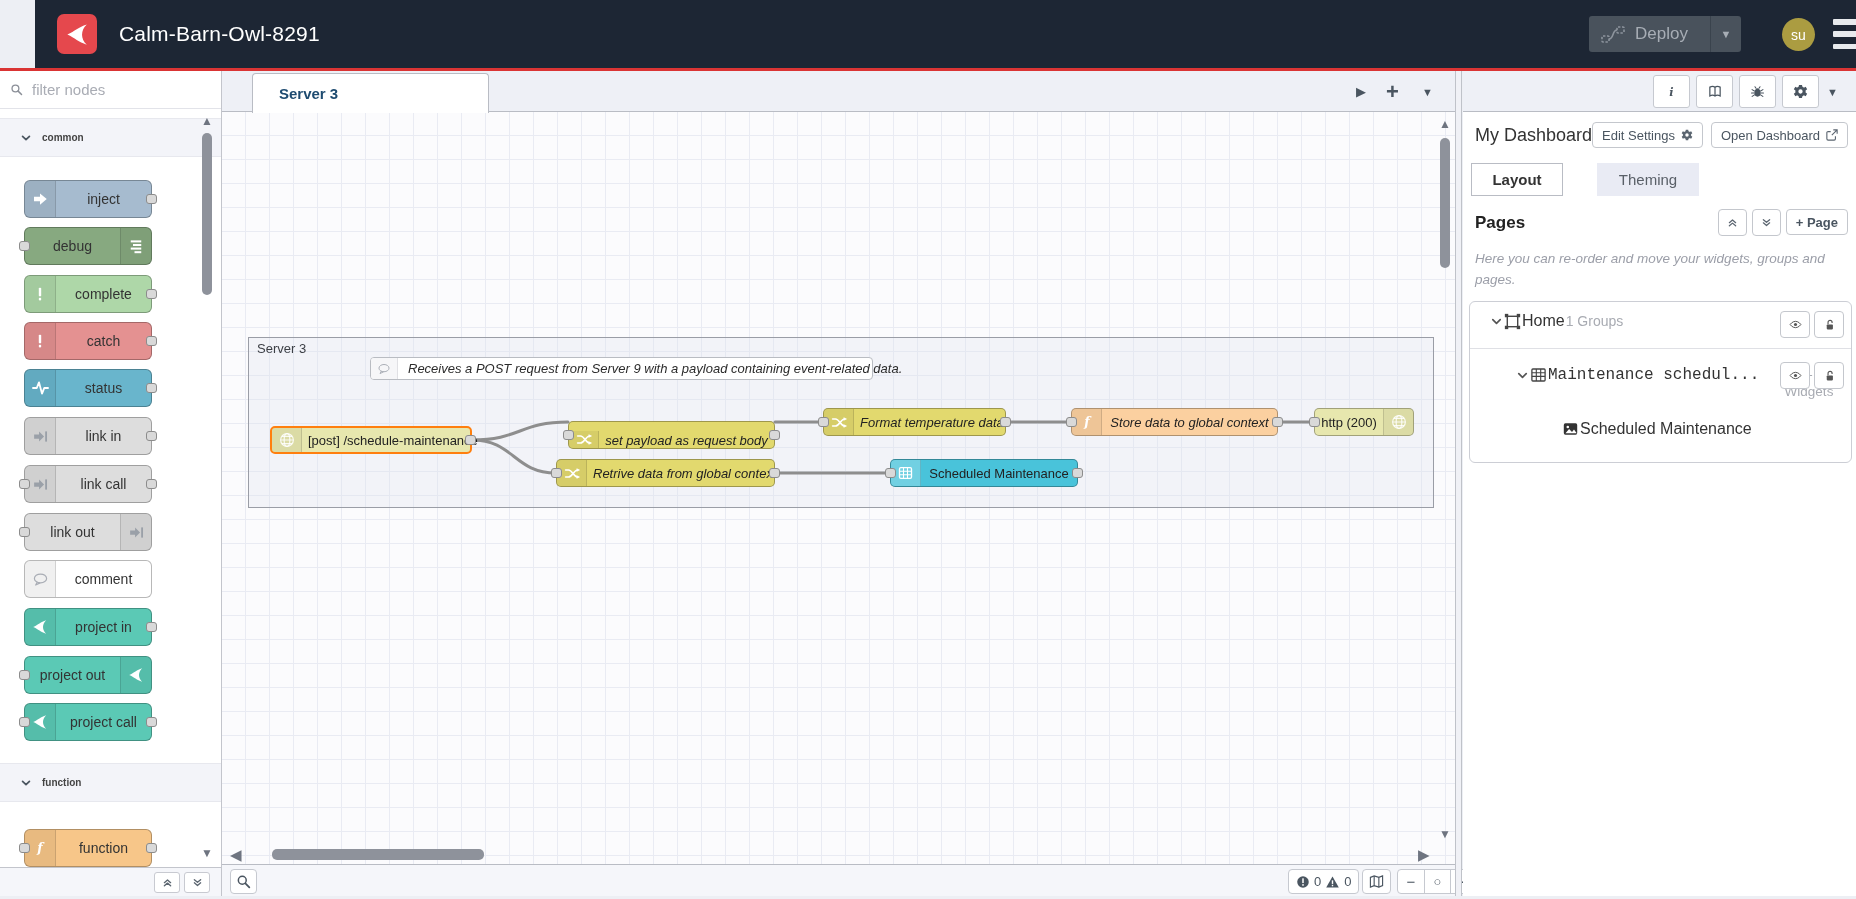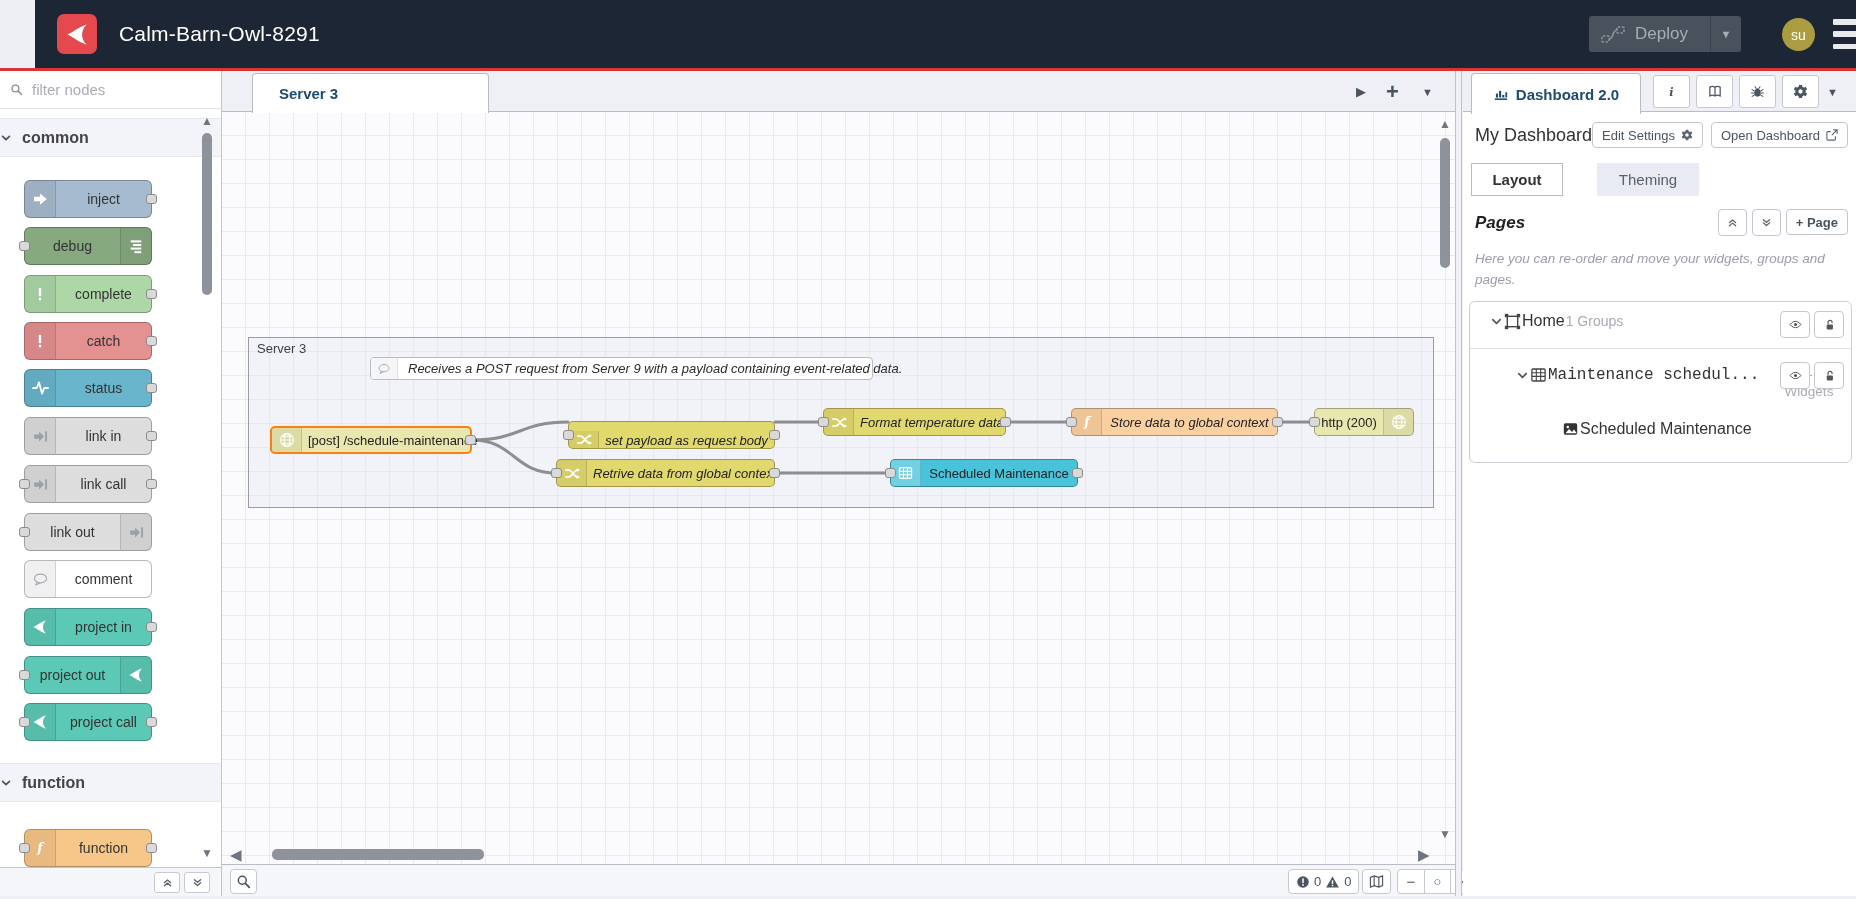--- a/index.html
+++ b/index.html
@@ -22,22 +22,22 @@
   #hamburger{position:absolute;right:16px;top:19px;width:42px;height:30px;display:flex;flex-direction:column;justify-content:space-between;cursor:pointer;}
   #hamburger i{display:block;height:5.5px;background:#e8eaed;border-radius:1px;}
   
   #palette{position:absolute;left:0;top:71px;width:221px;height:825px;background:#fff;border-right:1px solid #c3c5cc;}
   #palette-search{position:absolute;left:0;top:0;width:221px;height:38px;border-bottom:1px solid #e2e3e9;
     display:flex;align-items:center;padding-left:10px;box-sizing:border-box;gap:7px;}
   #palette-search input{border:0;outline:0;background:transparent;font-size:15px;color:#555;width:150px;
     font-family:"Liberation Sans","DejaVu Sans",sans-serif;}
   #palette-search input::placeholder{color:#a9acb4;}
   .pal-cat{position:absolute;left:0;width:221px;height:39px;background:#f3f4f9;border-top:1px solid #e7e8ee;
-    border-bottom:1px solid #e7e8ee;display:flex;align-items:center;gap:10px;padding-left:0;box-sizing:border-box;
-    font-weight:bold;font-size:16px;color:#444;cursor:pointer;}
+    border-bottom:1px solid #e7e8ee;display:flex;align-items:center;gap:10px;padding-left:20px;box-sizing:border-box;
+    font-weight:bold;font-size:10px;color:#444;cursor:pointer;}
   .pal-node{position:absolute;left:24px;width:128px;height:38px;border:1px solid rgba(0,0,0,.28);border-radius:6px;
     box-sizing:border-box;display:flex;font-size:14px;color:#333;cursor:grab;background:#fff;}
   .pal-node .nicon{width:30px;flex:0 0 30px;background:rgba(0,0,0,.06);display:flex;align-items:center;justify-content:center;}
   .pal-node .nicon.l{border-right:1px solid rgba(0,0,0,.13);border-radius:5px 0 0 5px;}
   .pal-node .nicon.r{border-left:1px solid rgba(0,0,0,.13);border-radius:0 5px 5px 0;}
   .pal-node .nlabel{flex:1;display:flex;align-items:center;justify-content:center;}
   .port{position:absolute;width:11px;height:10px;background:#d9d9d9;border:1px solid #8c8c8c;border-radius:3px;
     top:50%;transform:translateY(-50%);box-sizing:border-box;}
   .port.in{left:-6px;} .port.out{right:-6px;}
   #palette-footer{position:absolute;left:0;bottom:0;width:221px;height:29px;background:#f5f6fa;border-top:1px solid #c3c5cc;box-sizing:border-box;}
@@ -93,21 +93,21 @@
   .btn{display:inline-flex;align-items:center;gap:6px;background:#fff;border:1px solid #c4c7cd;border-radius:4px;
     color:#4a5560;font-size:13px;padding:0 9px;height:26px;box-sizing:border-box;cursor:pointer;white-space:nowrap;}
   #dash-row{position:absolute;left:0;top:48px;width:393px;height:34px;}
   #dash-name{position:absolute;left:12px;top:6px;font-size:18px;color:#333;}
   #dash-btns{position:absolute;right:8px;top:3px;display:flex;gap:8px;}
   #lt-tabs{position:absolute;left:8px;top:92px;display:flex;gap:32px;}
   #tab-layout{width:92px;height:33px;background:#fff;border:1px solid #b9bcc4;display:flex;align-items:center;justify-content:center;
     font-weight:bold;font-size:15px;color:#333;box-sizing:border-box;cursor:pointer;}
   #tab-theming{width:102px;height:33px;background:#e9ebf4;display:flex;align-items:center;justify-content:center;
     font-size:15px;color:#5a6068;box-sizing:border-box;cursor:pointer;margin-left:2px;}
-  #pages-head{position:absolute;left:12px;top:142px;font-size:17px;font-weight:bold;color:#222;font-style:italic;}
+  #pages-head{position:absolute;left:12px;top:142px;font-size:17px;font-weight:bold;color:#222;}
   #pages-btns{position:absolute;right:8px;top:138px;display:flex;gap:5px;}
   .sq-btn{width:29px;height:27px;background:#fff;border:1px solid #c4c7cd;border-radius:4px;display:flex;align-items:center;
     justify-content:center;color:#5b6570;cursor:pointer;box-sizing:border-box;}
   #pages-desc{position:absolute;left:12px;top:178px;width:362px;font-size:13.5px;font-style:italic;color:#9b9ea8;line-height:1.55;}
   #tree-card{position:absolute;left:6px;top:230px;width:381px;height:160px;border:1px solid #ccced5;border-radius:6px;background:#fff;}
   .tree-row{position:absolute;left:0;width:100%;}
   .trow-flex{display:flex;align-items:center;gap:1px;}
   .tree-label{font-size:15.5px;color:#333;}
   .tree-badge{font-size:14px;color:#a8abb2;}
   #tree-div{position:absolute;left:0;top:46px;width:100%;border-top:1px solid #dfe0e5;}
@@ -522,34 +522,20 @@
       <span style="font-size:13px;">○</span>
       <span style="font-weight:bold;">+</span>
     </div>
   </div>
 </div>
 
 <div id="gutter"></div>
 
 <div id="sidebar">
   <div id="sb-tabbar">
-    <div id="sb-tab">
-      <span>
-        <svg width="16" height="14" viewBox="0 0 16 16">
-            <g fill="#1e4b70">
-              <rect x="1" y="13" width="14" height="1.8"></rect>
-              <rect x="2.2" y="7.6" width="2.4" height="4.4"></rect>
-              <rect x="5.8" y="4.4" width="2.4" height="7.6"></rect>
-              <rect x="9.4" y="9" width="2.4" height="3"></rect>
-              <rect x="13" y="6" width="2" height="6"></rect>
-            </g>
-          </svg>
-      </span>
-      <span>Dashboard 2.0</span>
-    </div>
     <div class="sb-iconbtn" style="left:190px;">
       <svg width="13" height="14" viewBox="0 0 16 16">
           <text x="8" y="13" text-anchor="middle" font-size="14" font-family="DejaVu Serif, serif" font-weight="bold" fill="#4a5560" font-style="italic">i</text>
         </svg>
     </div>
     <div class="sb-iconbtn" style="left:233px;">
       <svg width="16" height="15" viewBox="0 0 16 16">
           <path d="M2.5 3.3c2-1 4-1 5.5.2 1.5-1.2 3.5-1.2 5.5-.2v9.4c-2-1-4-1-5.5.2-1.5-1.2-3.5-1.2-5.5-.2z" fill="none" stroke="#4a5560" stroke-width="1.3"></path>
           <path d="M8 3.5v9.2" stroke="#4a5560" stroke-width="1.3"></path>
         </svg>

